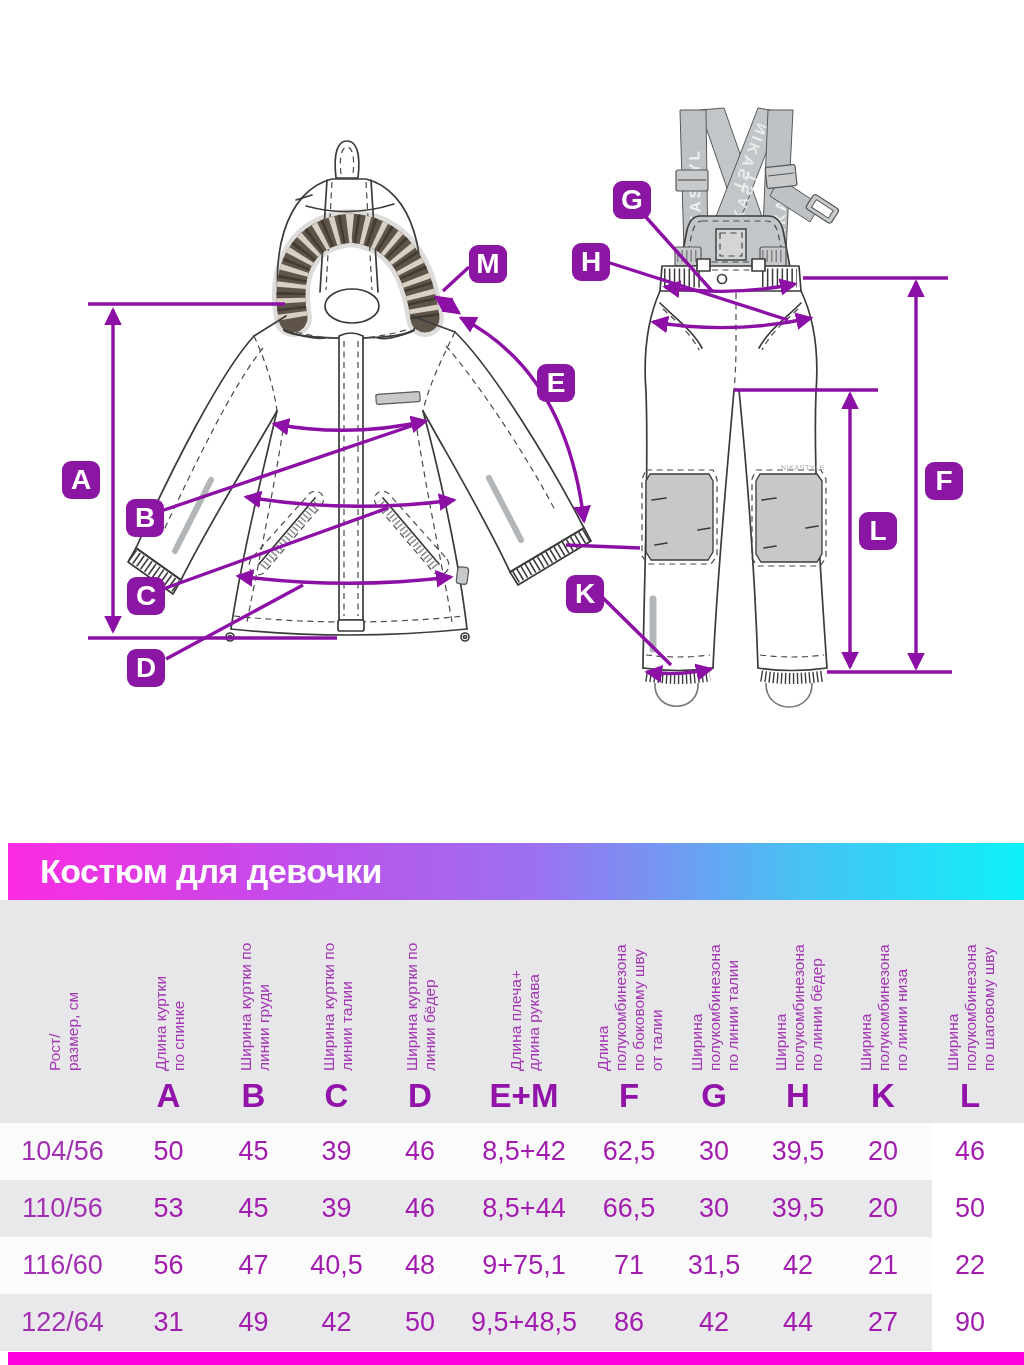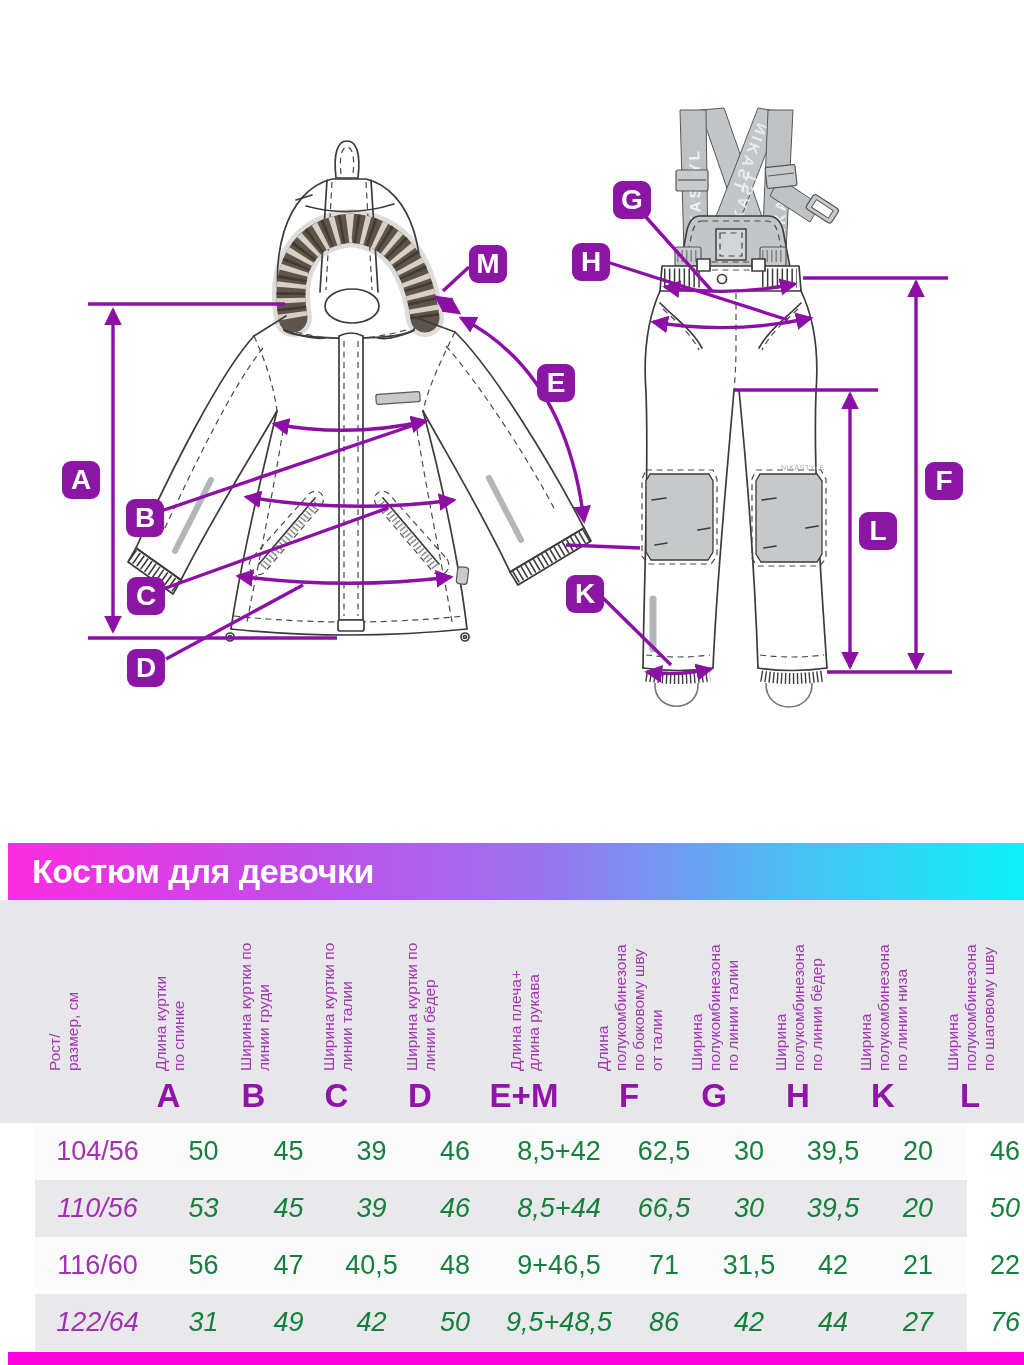--- a/index.html
+++ b/index.html
@@ -13,35 +13,35 @@
   .dsh{stroke:#4a4a4a;fill:none;stroke-width:1.2;stroke-dasharray:6 4.5;}
   .gry{fill:#c7c9cb;stroke:#55595b;stroke-width:1.2;}
   .meas{stroke:#8d10a6;stroke-width:3.4;fill:none;}
   .lblBox{fill:#8c16a4;}
   .lblTxt{font-size:28px;font-weight:bold;fill:#ffffff;text-anchor:middle;}
   .strapTxt{font-size:15px;font-weight:bold;fill:#f0f2f2;letter-spacing:3px;}
 
   
   .title-bar{position:absolute;top:843px;left:8px;width:1016px;height:57px;
     background:linear-gradient(90deg,#fc2be2 0%,#c14dea 28%,#9c71f1 52%,#48c1f3 78%,#0df1f9 100%);}
-  .title-bar span{display:block;line-height:57px;padding-left:24px;color:#fff;
+  .title-bar span{display:block;line-height:57px;padding-left:32px;color:#fff;
     font-size:34px;font-weight:bold;letter-spacing:-0.5px;}
   .grid11{display:grid;grid-template-columns:125px 87px 83px 83px 84px 124px 86px 84px 84px 86px 88px;}
   .thead{position:absolute;top:900px;left:0;width:1024px;height:223px;background:#e7e6e8;}
   .hcell{position:relative;height:223px;}
   .rot{position:absolute;bottom:52px;left:50%;display:inline-block;white-space:pre;
        transform-origin:left bottom;transform:rotate(-90deg);
        font-size:15.5px;line-height:18px;color:#a438b4;}
   .l2{margin-left:19px;} .l3{margin-left:28px;} .l4{margin-left:37px;}
   .letter{position:absolute;bottom:8px;width:100%;text-align:center;
           font-size:33px;font-weight:bold;color:#9113a9;}
-  .tbody{position:absolute;top:1123px;left:0;width:932px;padding-left:35px;}
+  .tbody{position:absolute;top:1123px;left:0;width:932px;}
   .trow{height:57px;align-items:center;text-align:center;}
-  .trow.odd{background:#fbfbfc;} .trow.even{background:#e9e8ea;font-style:italic;}
-  .cell{font-size:27px;color:#15803d;}
+  .trow.odd{background:#fbfbfc;} .trow.even{background:#e9e8ea;}
+  .cell{font-size:27px;color:#a21caf;}
   .cell.size{color:#a130b2;}
   .bottom-bar{position:absolute;top:1352px;left:8px;width:1016px;height:13px;background:#fd00dd;}
 </style>
 </head>
 <body>
 
 <div class="stage">
 
 <svg width="1024" height="843" viewBox="0 0 1024 843">
   <defs>
@@ -359,37 +359,37 @@
     <div class="cell">39,5</div>
     <div class="cell">20</div>
     <div class="cell">50</div>
   </div>
   <div class="trow odd grid11">
     <div class="cell size">116/60</div>
     <div class="cell">56</div>
     <div class="cell">47</div>
     <div class="cell">40,5</div>
     <div class="cell">48</div>
-    <div class="cell">9+46,5</div>
+    <div class="cell">9+75,1</div>
     <div class="cell">71</div>
     <div class="cell">31,5</div>
     <div class="cell">42</div>
     <div class="cell">21</div>
     <div class="cell">22</div>
   </div>
   <div class="trow even grid11">
     <div class="cell size">122/64</div>
     <div class="cell">31</div>
     <div class="cell">49</div>
     <div class="cell">42</div>
     <div class="cell">50</div>
     <div class="cell">9,5+48,5</div>
     <div class="cell">86</div>
     <div class="cell">42</div>
     <div class="cell">44</div>
     <div class="cell">27</div>
-    <div class="cell">76</div>
+    <div class="cell">90</div>
   </div>
 </div>
 
 <div class="bottom-bar"></div>
 
 </div>
 
 </body></html>

